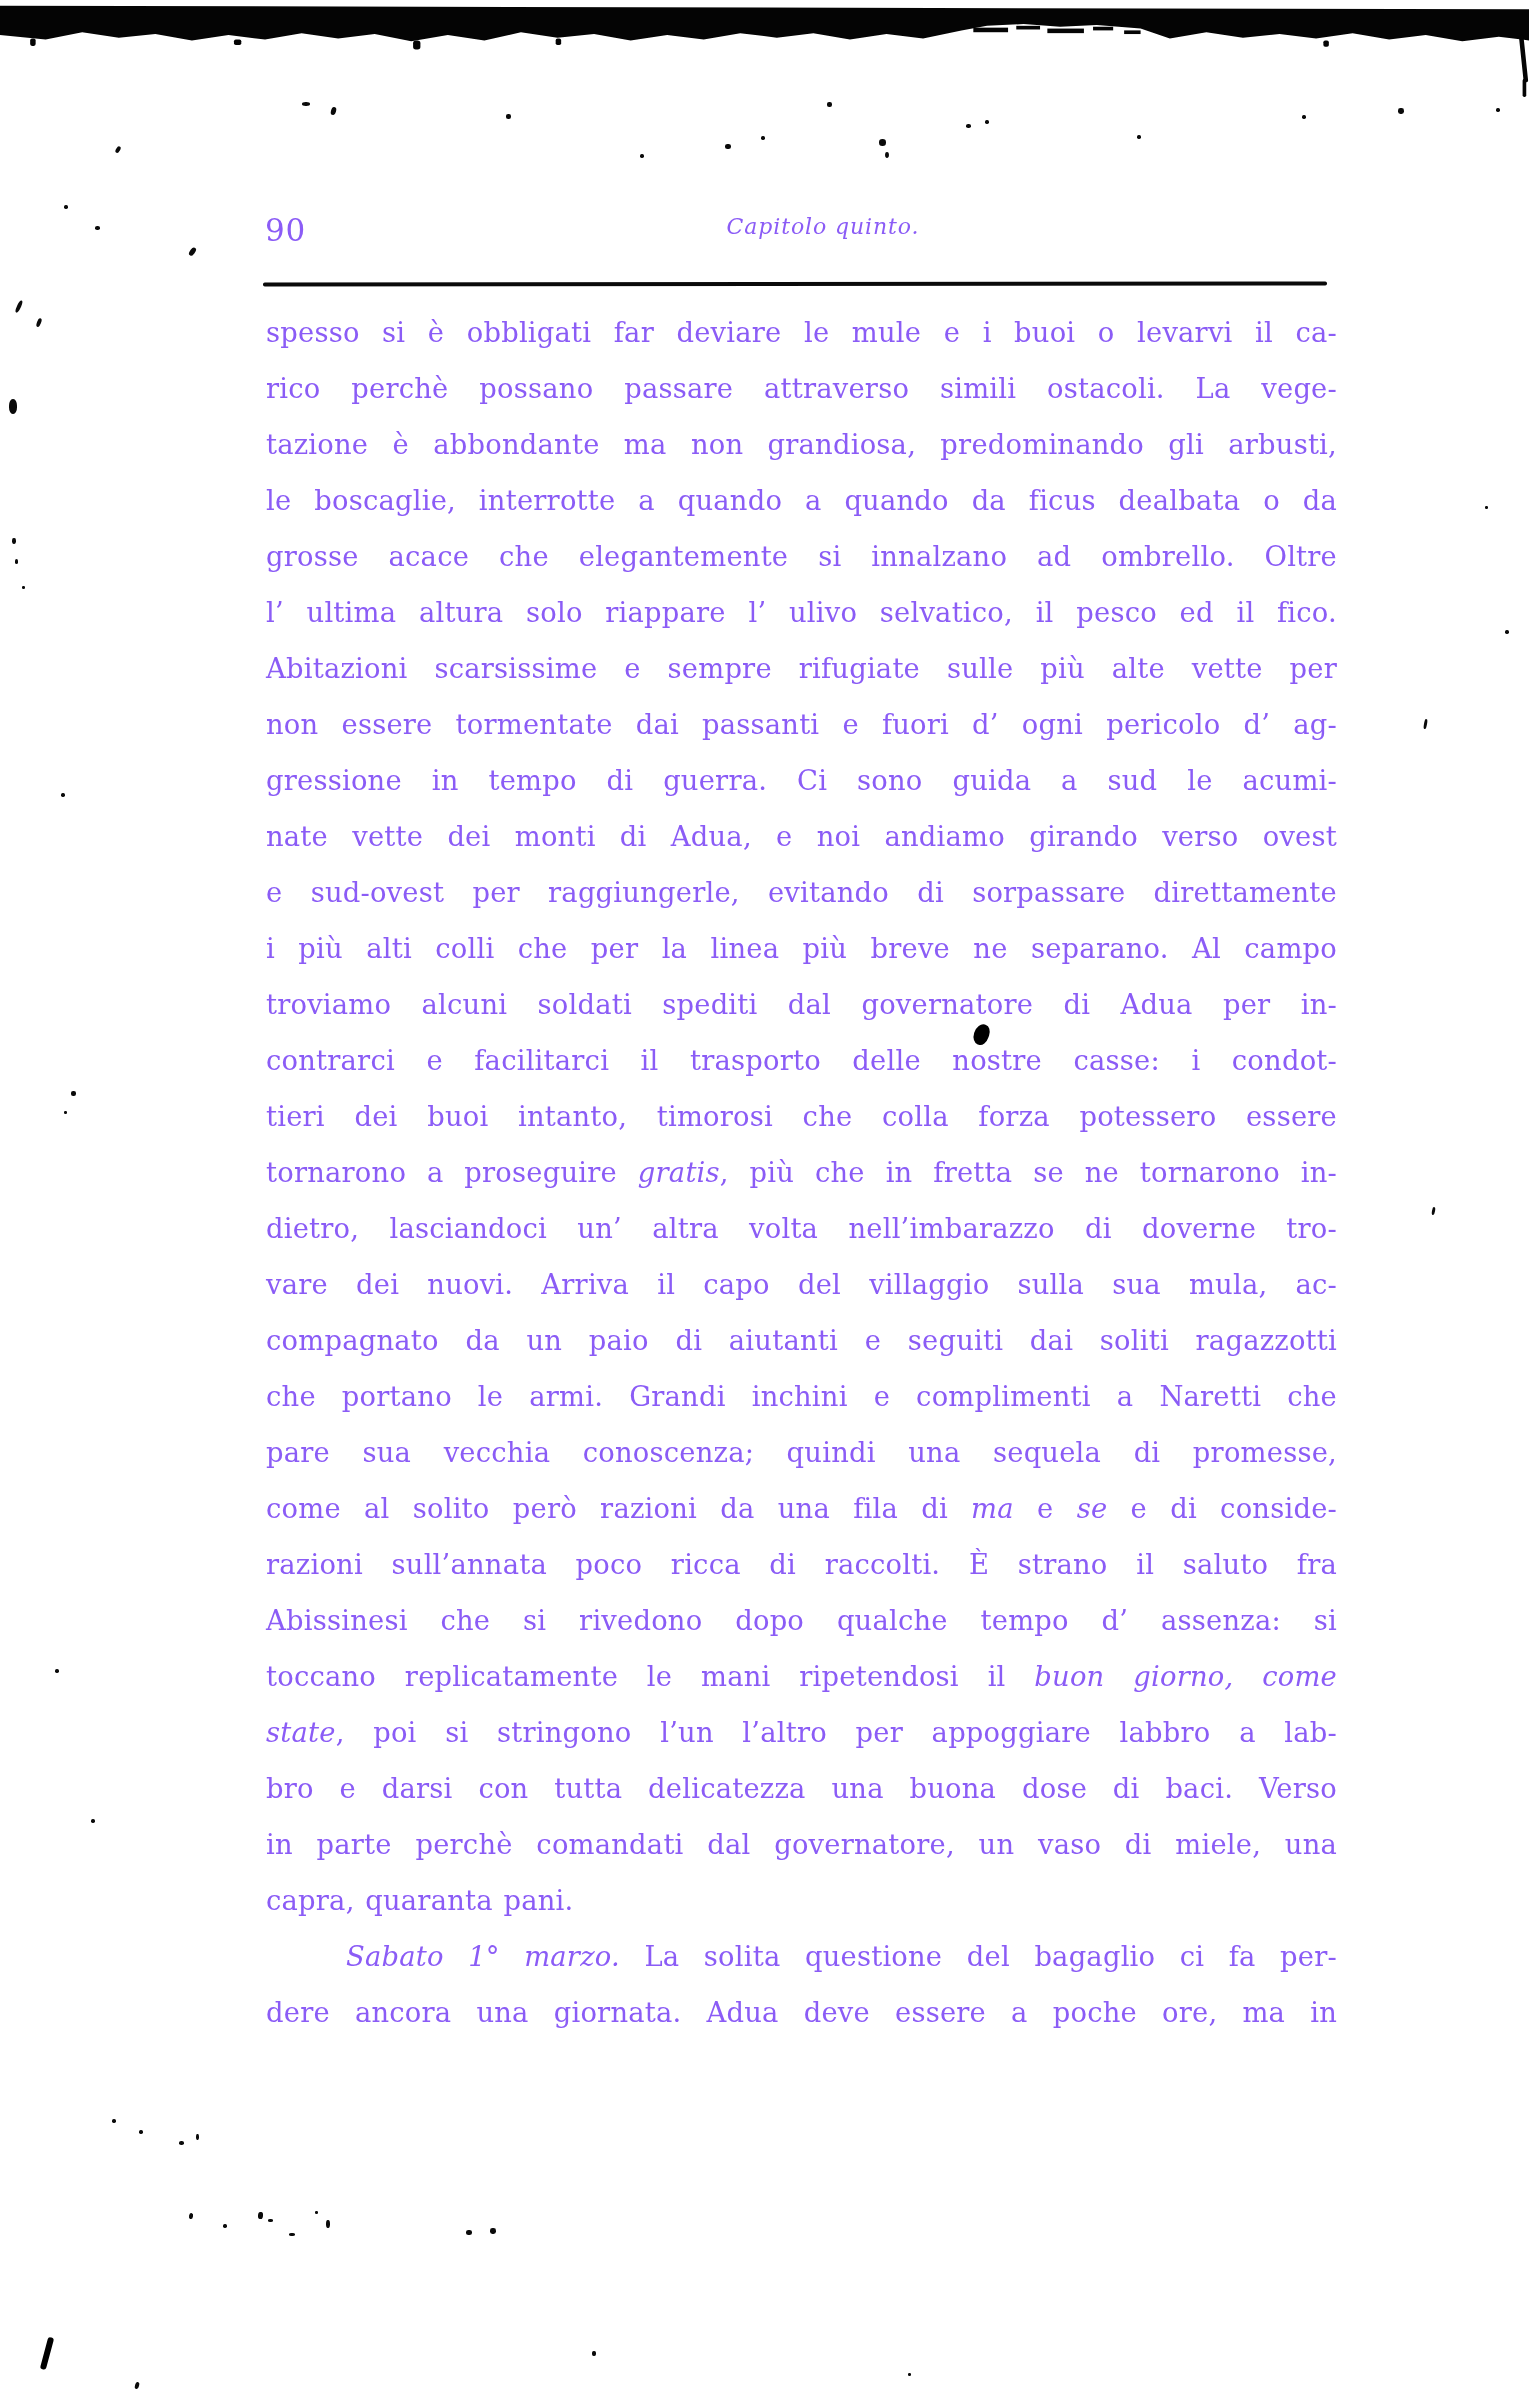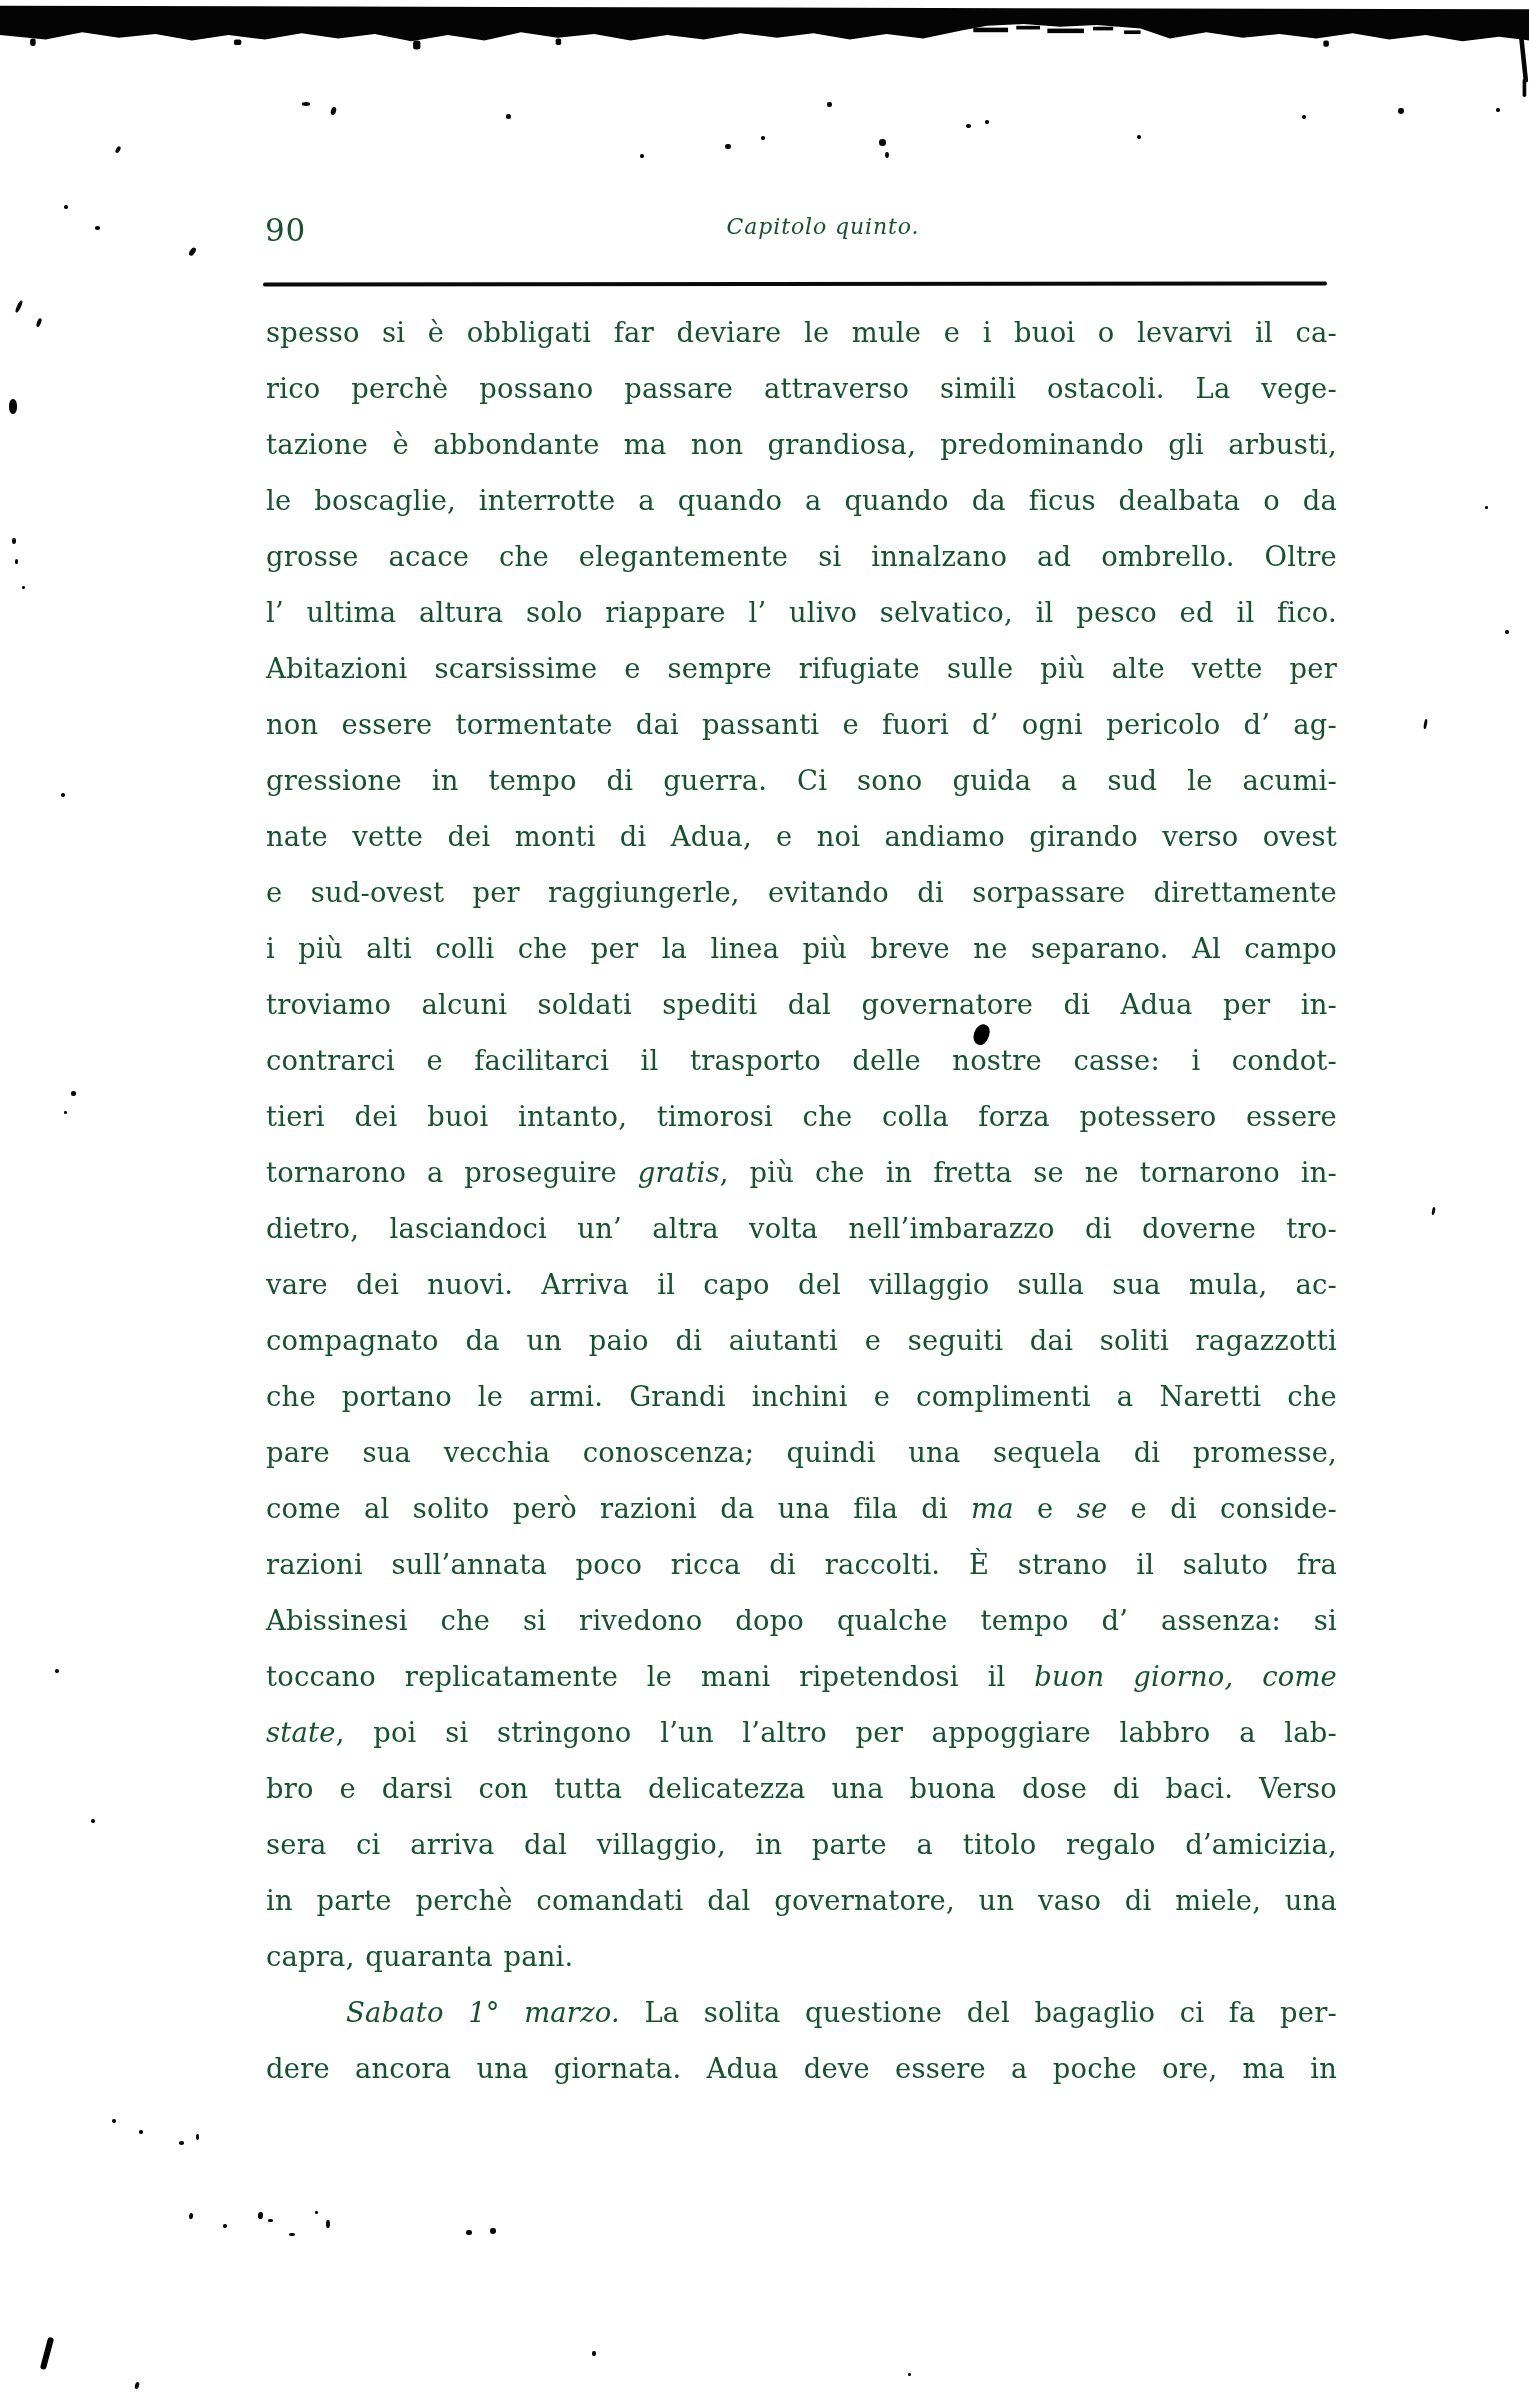--- a/index.html
+++ b/index.html
@@ -2,21 +2,21 @@
 <html style="font-size:14.6px"><head>
 <meta charset="utf-8">
 <style>
   html,body{margin:0;padding:0;background:#888;}
   .page{
     position:relative;
     width:1529px;height:2401px;
     background:#ffffff;
     overflow:hidden;
     font-family:"DejaVu Serif","Liberation Serif",serif;
-    color:#14532d;
+    color:#8b5cf6;
   }
   
   .scan-band{position:absolute;left:0;top:0;width:1529px;height:101px;}
   
   .page-number{
     position:absolute;left:265px;top:212px;
     font-size:31px;letter-spacing:0.9px;
   }
   .running-header{
     position:absolute;left:265px;top:214px;width:1065px;
@@ -97,21 +97,20 @@
       <div class="line"><span>vare dei nuovi. Arriva il capo del villaggio sulla sua mula, ac-</span></div>
       <div class="line"><span>compagnato da un paio di aiutanti e seguiti dai soliti ragazzotti</span></div>
       <div class="line"><span>che portano le armi. Grandi inchini e complimenti a Naretti che</span></div>
       <div class="line"><span>pare sua vecchia conoscenza; quindi una sequela di promesse,</span></div>
       <div class="line"><span>come al solito però razioni da una fila di </span><span class="it">ma</span><span> e </span><span class="it">se</span><span> e di conside-</span></div>
       <div class="line"><span>razioni sull’annata poco ricca di raccolti. È strano il saluto fra</span></div>
       <div class="line"><span>Abissinesi che si rivedono dopo qualche tempo d’ assenza: si</span></div>
       <div class="line"><span>toccano replicatamente le mani ripetendosi il </span><span class="it">buon giorno, come</span></div>
       <div class="line"><span class="it">state</span><span>, poi si stringono l’un l’altro  per appoggiare labbro a lab-</span></div>
       <div class="line"><span>bro e darsi con tutta delicatezza una buona dose di baci. Verso</span></div>
-      <div class="line"><span>sera ci arriva dal villaggio, in parte a titolo regalo d’amicizia,</span></div>
       <div class="line"><span>in parte perchè comandati dal governatore, un vaso di miele, una</span></div>
       <div class="line short"><span>capra, quaranta pani.</span></div>
       <div class="line indent"><span class="it">Sabato 1° marzo.</span><span> La solita questione del bagaglio ci fa per-</span></div>
       <div class="line"><span>dere ancora una giornata. Adua deve essere a poche ore, ma in</span></div>
     </div>
 
   <div class="ink-blot"></div>
   <div class="stroke-mark"></div>
   <div id="specks">
       <div class="speck" style="left: 302px; top: 102px; width: 8.2px; height: 3.7px; transform: rotate(0deg);"></div>

